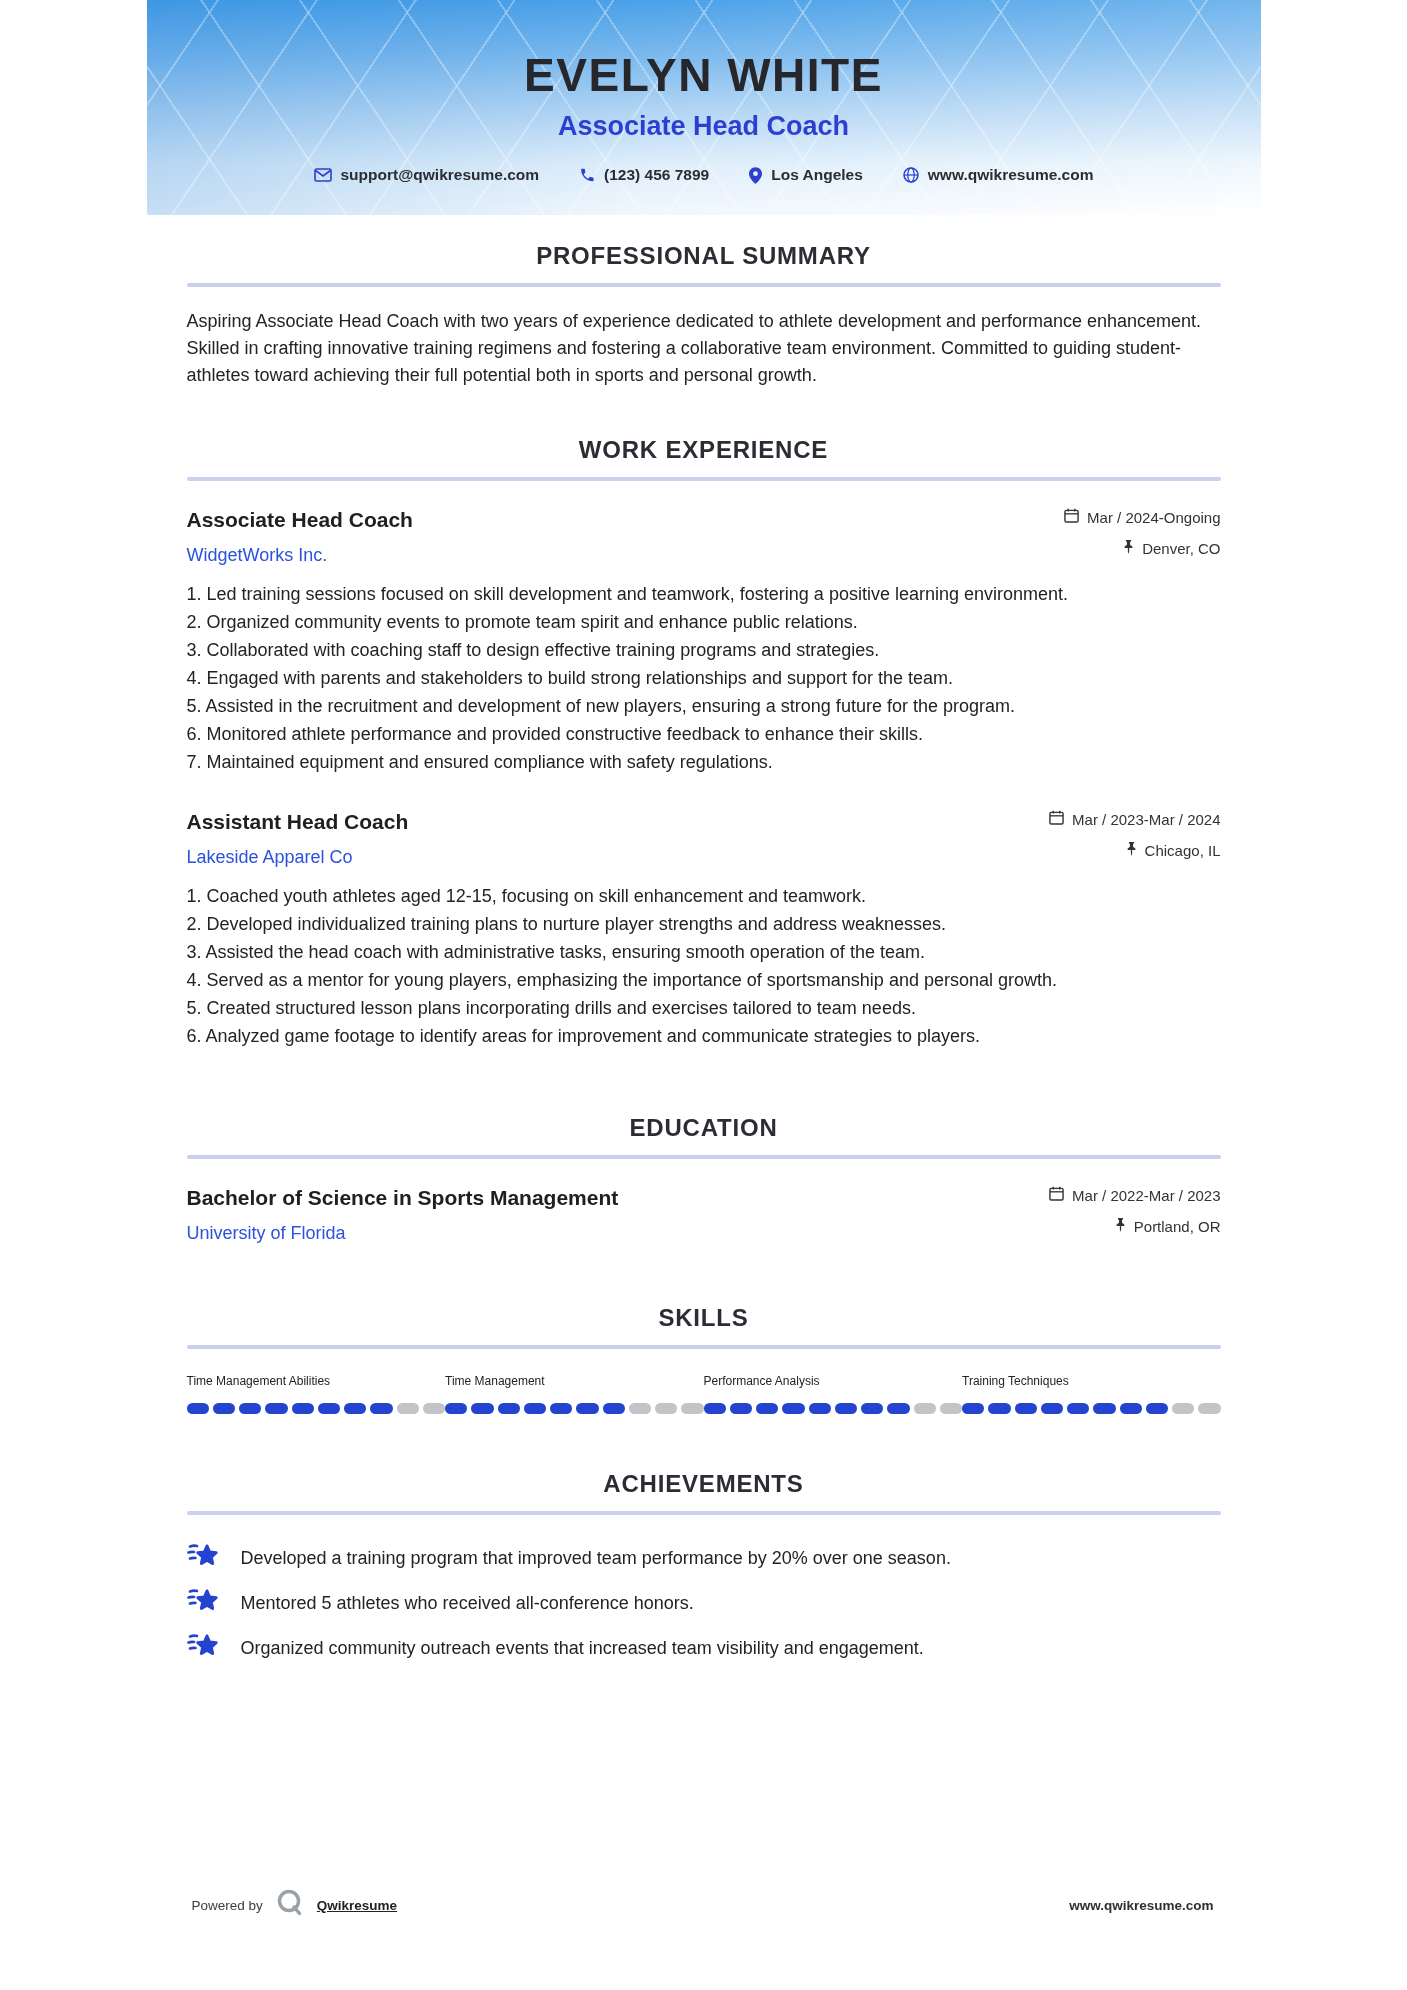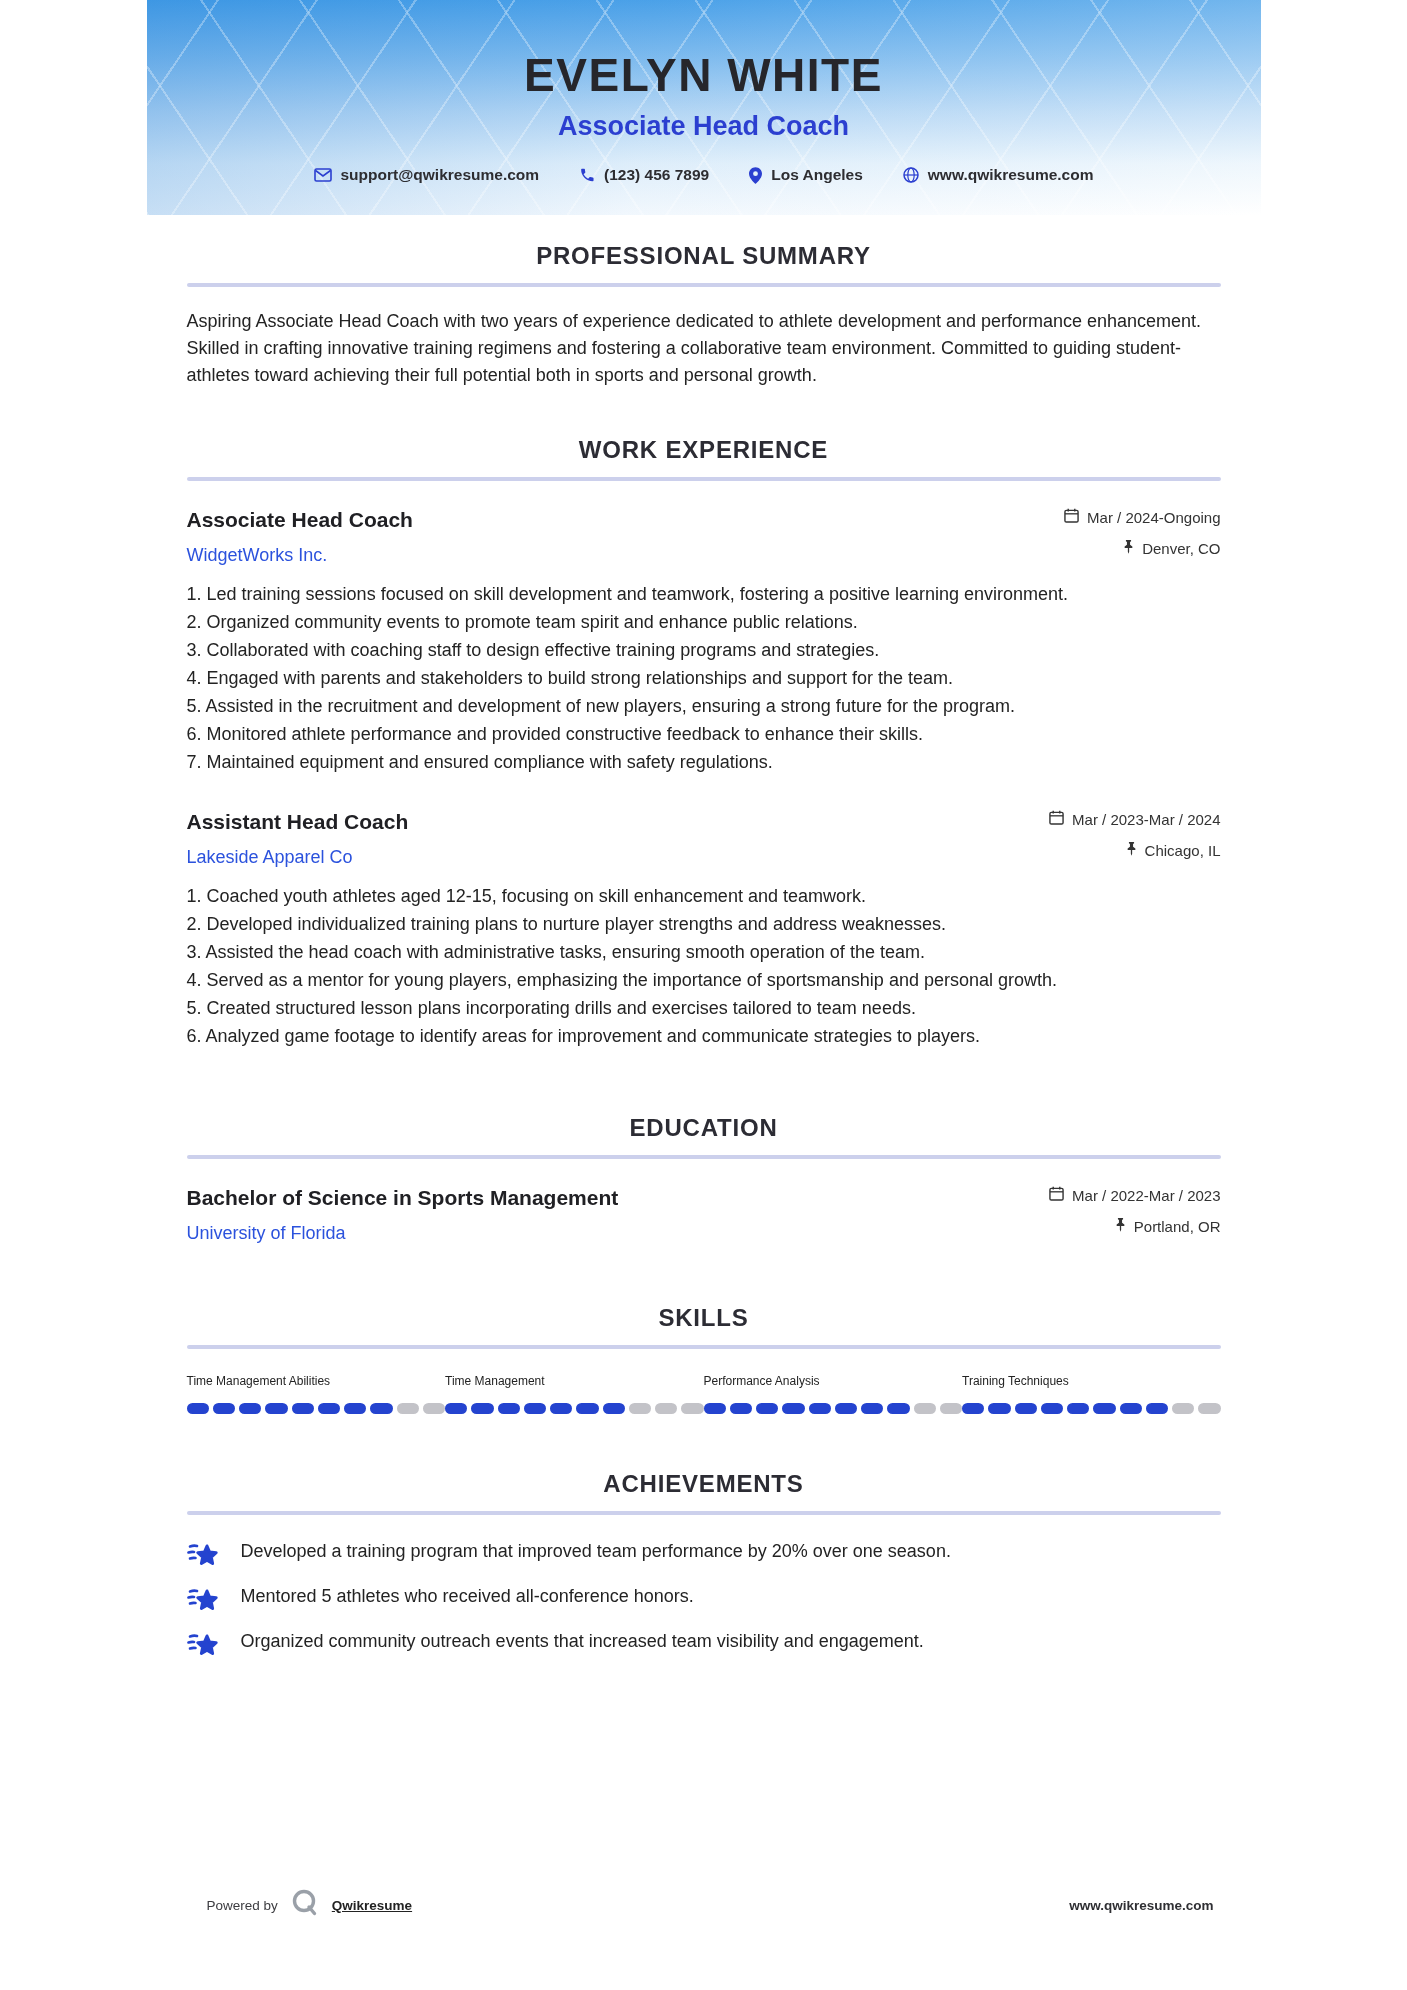--- a/index.html
+++ b/index.html
@@ -55,26 +55,26 @@
   .skills-grid { margin-top:25px; display:flex; }
   .skill { width:25%; }
   .skill-label { font-size:12px; color:#232323; }
   .skill-bar { margin-top:15px; display:flex; gap:4px; }
   .skill-bar .seg { width:25px; height:11px; border-radius:6px; }
   .seg.fill { background:var(--bar-fill); }
   .seg.empty { background:var(--bar-empty); }
 
   .achievements-section { margin-top:56px; }
   .ach-list { margin-top:26px; }
-  .ach-item { display:flex; align-items:flex-start; gap:22px; margin-bottom:17px; }
+  .ach-item { display:flex; align-items:flex-end; gap:22px; margin-bottom:17px; }
   .ach-item svg { flex:0 0 auto; display:block; }
   .ach-text { font-size:18px; color:#232323; }
 
   
-  .footer { position:absolute; left:60px; right:47px; top:1888px; display:flex; justify-content:space-between; align-items:center; }
+  .footer { position:absolute; left:45px; right:47px; top:1888px; display:flex; justify-content:space-between; align-items:center; }
   .footer-left { display:flex; align-items:center; gap:12px; }
   .powered-by { font-size:13.5px; color:#3c3c40; }
   .brand-link { font-size:13.5px; font-weight:600; color:#222; text-decoration:underline; cursor:pointer; }
   .footer-site { font-size:13.5px; font-weight:700; color:#2f2f33; }
 </style>
 </head>
 <body>
 
 <div class="page">
 

